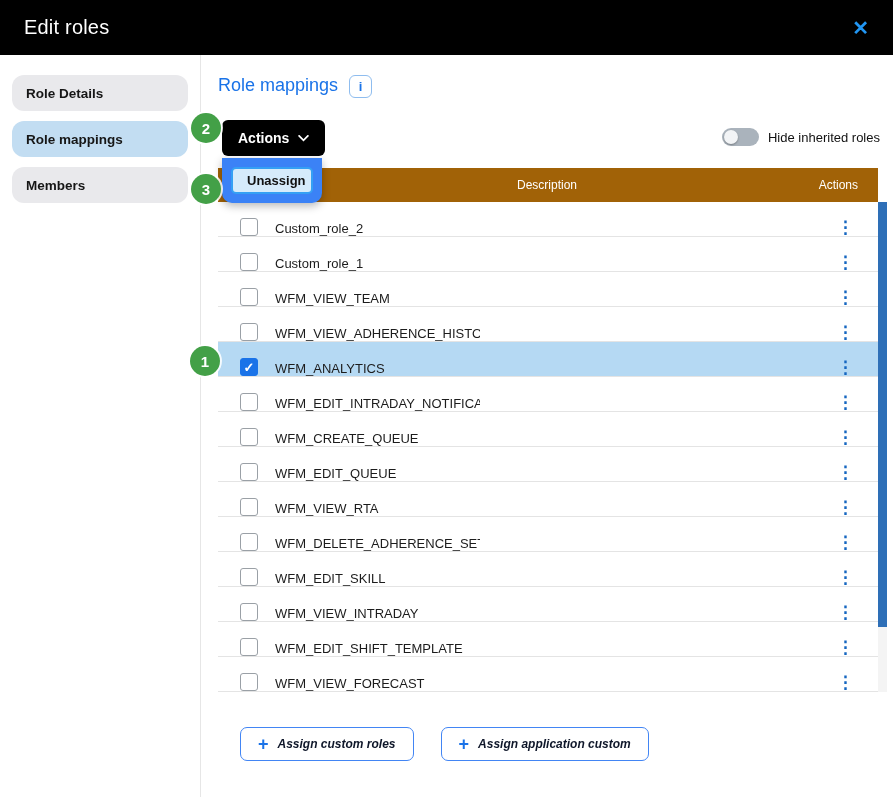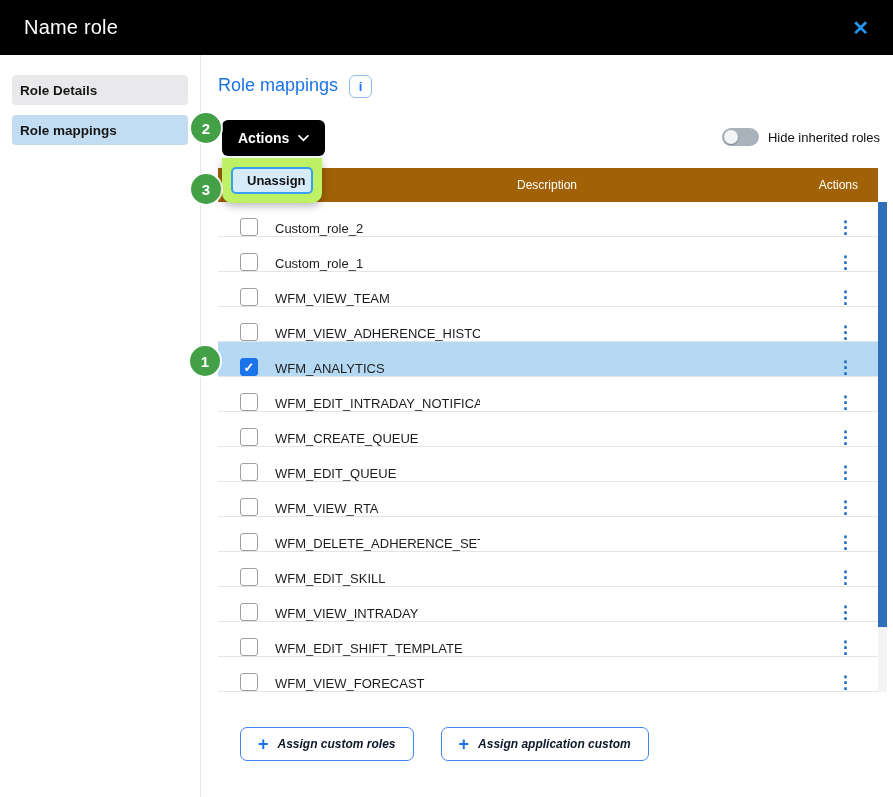--- a/index.html
+++ b/index.html
@@ -9,38 +9,38 @@
   
   .topbar { position:absolute; left:0; top:0; width:893px; height:55px; background:#000;
             display:flex; align-items:center; padding:0 24px; z-index:3; }
   .topbar .title { color:#fff; font-size:20px; font-weight:400; letter-spacing:.2px; }
   .close-btn { margin-left:auto; background:none; border:none; color:#2196f3; font-size:20px;
                font-weight:bold; cursor:pointer; line-height:1; }
 
   
   .v-divider { position:absolute; left:200px; top:55px; width:1px; height:742px; background:#e6e6e6; }
   .sidebar { position:absolute; left:12px; top:75px; width:176px; display:flex; flex-direction:column; gap:10px; }
-  .side-item { height:30px; border-radius:4px; background:#e9e9ec; display:flex; align-items:center;
-               padding-left:8px; font-size:13.5px; font-weight:bold; color:#161616; cursor:pointer; }
+  .side-item { height:36px; border-radius:12px; background:#e9e9ec; display:flex; align-items:center;
+               padding-left:14px; font-size:13.5px; font-weight:bold; color:#161616; cursor:pointer; }
   .side-item.sel { background:#c2ddf2; }
 
   
   .page-title { position:absolute; left:218px; top:75px; font-size:18px; font-weight:500; color:#1a73e8; }
   .info-btn { position:absolute; left:349px; top:75px; width:23px; height:23px; border:1.5px solid #8fbdef;
               border-radius:6px; color:#1a73e8; font-size:13px; font-weight:bold; display:flex;
               align-items:center; justify-content:center; background:#fff; cursor:pointer; }
 
   
   .actions-btn { position:absolute; left:222px; top:120px; height:36px; background:#000; color:#fff;
                  border:none; border-radius:6px; padding:0 16px; font-size:14px; font-weight:bold;
                  display:flex; align-items:center; gap:9px; cursor:pointer; z-index:6;
                  font-family:"Liberation Sans", sans-serif; }
 
   
-  .dropdown { position:absolute; left:222px; top:158px; width:100px; background:#bef264; z-index:6;
+  .dropdown { position:absolute; left:222px; top:158px; width:100px; background:#3b82f6; z-index:6;
               border-radius:0 0 10px 10px; box-shadow:0 3px 8px rgba(0,0,0,.28); padding:9px; }
   .unassign-item { width:100%; background:#d6ebfb; border:2px solid #35a0f4; border-radius:5px;
                    display:flex; align-items:center; gap:6px; padding:4px 8px; font-size:13px;
                    font-weight:bold; color:#111; cursor:pointer; font-family:"Liberation Sans", sans-serif; }
 
   
   .toggle-row { position:absolute; top:128px; right:13px; display:flex; align-items:center; gap:9px;margin-left:46px; }
   .toggle { width:37px; height:18px; border-radius:9px; background:#aab3bc; position:relative; cursor:pointer; }
   .toggle .knob { position:absolute; left:2px; top:2px; width:14px; height:14px; border-radius:50%;
                   background:#f2f4f6; box-shadow:0 1px 2px rgba(0,0,0,.3); }
@@ -81,32 +81,35 @@
   .ann { position:absolute; width:30px; height:30px; border-radius:50%; background:#43a047;
          color:#fff; font-size:15px; font-weight:bold; display:flex; align-items:center;
          justify-content:center; z-index:20; box-shadow:0 0 0 2px rgba(255,255,255,.85); }
 </style>
 </head>
 <body>
 
 <div class="app">
 
   <div class="topbar">
-    <span class="title">Name role</span>
+    <span class="title">Edit roles</span>
     <button class="close-btn">✕</button>
   </div>
 
   <div class="v-divider"></div>
 
   <nav class="sidebar" id="sidebar">
       <div class="side-item">
         <span>Role Details</span>
       </div>
       <div class="side-item sel">
         <span>Role mappings</span>
+      </div>
+      <div class="side-item">
+        <span>Members</span>
       </div>
     </nav>
 
   <h2 class="page-title">Role mappings</h2>
   <span class="info-btn">i</span>
 
   <button class="actions-btn">
     <span>Actions</span>
     <svg width="11" height="7" viewBox="0 0 12 8">
       <path d="M1 1l5 5 5-5" stroke="#ffffff" stroke-width="2" fill="none" stroke-linecap="round"></path>

